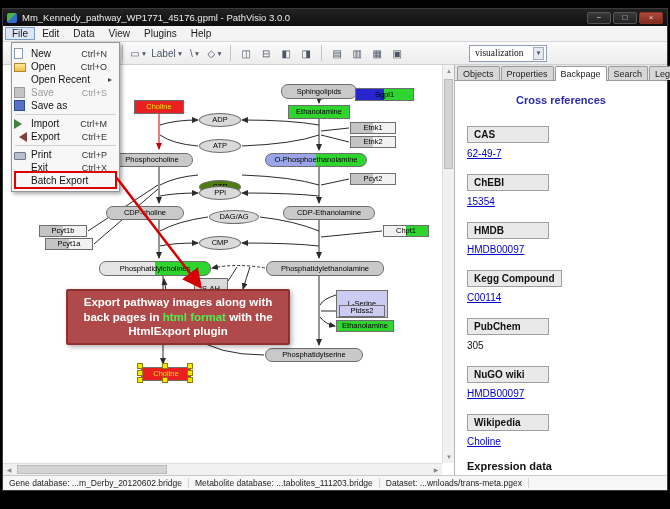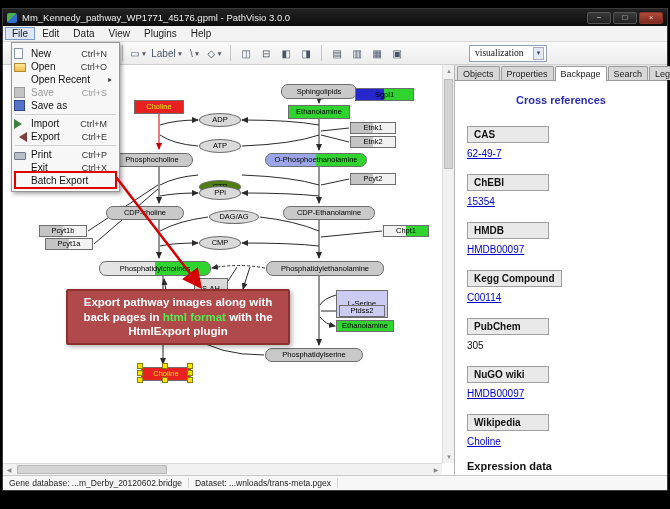--- a/index.html
+++ b/index.html
@@ -292,20 +292,21 @@
             <div class="bp-section"><div class="bp-head">NuGO wiki</div><a class="bp-val">HMDB00097</a></div>
             <div class="bp-section"><div class="bp-head">Wikipedia</div><a class="bp-val">Choline</a></div>
           </div>
         <div class="bp-footer">Expression data</div>
       </div>
     </div>
   </div>
 
   <div class="statusbar" id="status-bar">
       <span class="sb-seg">Gene database: ...m_Derby_20120602.bridge</span>
+      <span class="sb-seg">Metabolite database: ...tabolites_111203.bridge</span>
       <span class="sb-seg">Dataset: ...wnloads/trans-meta.pgex</span>
     </div>
 
   <div class="popup-menu" id="file-menu">
       <div class="pm-item">
         <span class="pm-ico new-document-icon"></span>
         <span class="pm-label">New</span>
         <span class="pm-short">Ctrl+N</span>
         <span class="pm-arrow"></span>
       </div>

